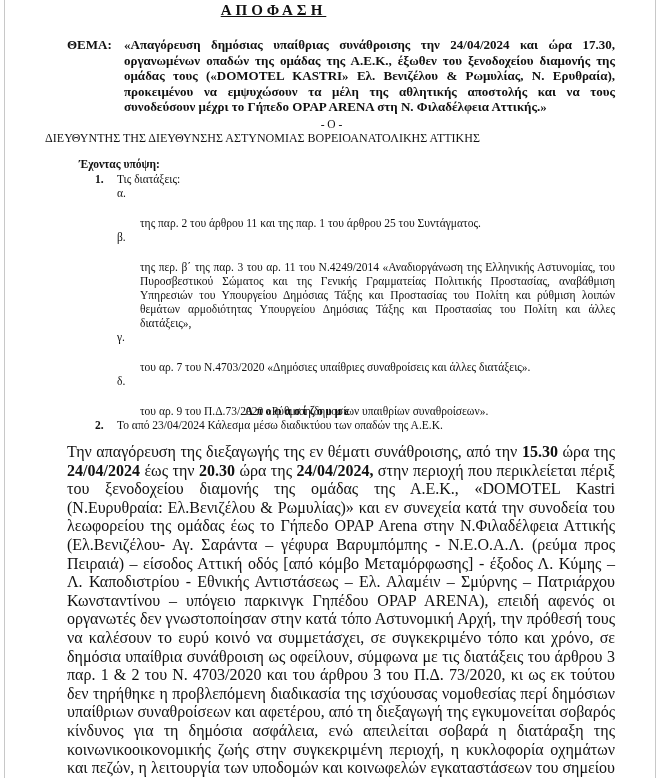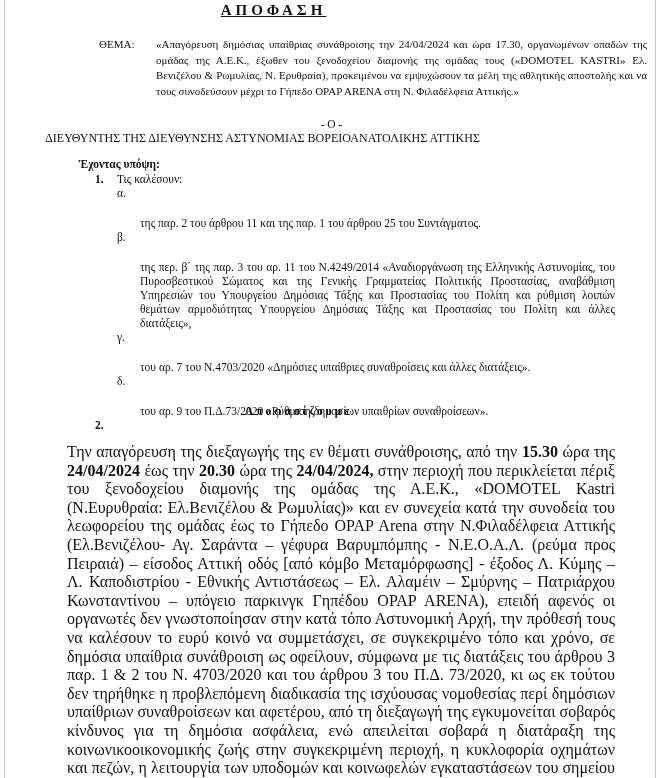--- a/index.html
+++ b/index.html
@@ -10,22 +10,22 @@
   .page-frame {
     position: absolute; left: 4px; top: 0; width: 652px; height: 778px;
     border-left: 1px solid #c8c8c8; border-right: 1px solid #c8c8c8;
     background: #fff; box-sizing: border-box;
   }
   .title {
     position: absolute; left: 0; width: 547px; top: 2px; text-align: center;
     font-weight: bold; font-size: 15px; letter-spacing: 4px; text-decoration: underline;
   }
   .subject {
-    position: absolute; left: 67px; top: 37px; width: 548px; font-size: 11px; line-height: 15.5px;
-    display: flex; font-weight: normal; margin-left: 32px;
+    position: absolute; left: 67px; top: 37px; width: 548px; font-size: 13px; line-height: 15.5px;
+    display: flex; font-weight: bold;
   }
   .subject-label { width: 57px; flex: none; }
   .subject-text { text-align: justify; flex: 1; }
   .o-line { position: absolute; left: 0; width: 663px; top: 118px; text-align: center; font-size: 11.5px; }
   .director {
     position: absolute; left: 0; width: 525px; top: 131px; text-align: center; font-size: 12px;
   }
   .considering { position: absolute; left: 79px; top: 158px; font-size: 11.5px; font-weight: bold; }
   .list { position: absolute; left: 95px; top: 172px; width: 520px; font-size: 11.5px; line-height: 14px; }
   .li { display: flex; }
@@ -56,38 +56,39 @@
 </div>
 
 <div class="o-line">- Ο -</div>
 <div class="director">ΔΙΕΥΘΥΝΤΗΣ ΤΗΣ ΔΙΕΥΘΥΝΣΗΣ ΑΣΤΥΝΟΜΙΑΣ ΒΟΡΕΙΟΑΝΑΤΟΛΙΚΗΣ ΑΤΤΙΚΗΣ</div>
 
 <div class="considering">Έχοντας υπόψη:</div>
 
 <div class="list">
   <div class="li">
     <span class="num">1.</span>
-    <span>Τις καλέσουν:</span>
+    <span>Τις διατάξεις:</span>
   </div>
   <div class="sub">
     <span class="let">α.</span>
     <span class="txt">της παρ. 2 του άρθρου 11 και της παρ. 1 του άρθρου 25 του Συντάγματος.</span>
   </div>
   <div class="sub">
     <span class="let">β.</span>
     <span class="txt">της περ. β΄ της παρ. 3 του αρ. 11 του Ν.4249/2014 «Αναδιοργάνωση της Ελληνικής Αστυνομίας, του Πυροσβεστικού Σώματος και της Γενικής Γραμματείας Πολιτικής Προστασίας, αναβάθμιση Υπηρεσιών του Υπουργείου Δημόσιας Τάξης και Προστασίας του Πολίτη και ρύθμιση λοιπών θεμάτων αρμοδιότητας Υπουργείου Δημόσιας Τάξης και Προστασίας του Πολίτη και άλλες διατάξεις»,</span>
   </div>
   <div class="sub">
     <span class="let">γ.</span>
     <span class="txt">του αρ. 7 του Ν.4703/2020 «Δημόσιες υπαίθριες συναθροίσεις και άλλες διατάξεις».</span>
   </div>
   <div class="sub">
     <span class="let">δ.</span>
     <span class="txt">του αρ. 9 του Π.Δ.73/2020 «Ρύθμιση δημοσίων υπαιθρίων συναθροίσεων».</span>
   </div>
   <div class="li">
     <span class="num">2.</span>
+    <span>Το από 23/04/2024 Κάλεσμα μέσω διαδικτύου των οπαδών της Α.Ε.Κ.</span>
   </div>
 </div>
 
 <div class="decide">Αποφασίζουμε</div>
 
 <div class="body-text"><span>Την απαγόρευση της διεξαγωγής της εν θέματι συνάθροισης, από την </span><b>15.30</b><span> ώρα της </span><b>24/04/2024</b><span> έως την </span><b>20.30</b><span> ώρα της </span><b>24/04/2024,</b><span>  στην περιοχή που περικλείεται πέριξ του ξενοδοχείου διαμονής της ομάδας της Α.Ε.Κ., «DOMOTEL Kastri (Ν.Ευρυθραία: Ελ.Βενιζέλου &amp; Ρωμυλίας)» και εν συνεχεία κατά την συνοδεία του λεωφορείου της ομάδας έως το Γήπεδο OPAP Arena στην Ν.Φιλαδέλφεια Αττικής (Ελ.Βενιζέλου- Αγ. Σαράντα – γέφυρα Βαρυμπόμπης - Ν.Ε.Ο.Α.Λ. (ρεύμα προς Πειραιά) – είσοδος Αττική οδός [από κόμβο Μεταμόρφωσης] - έξοδος Λ. Κύμης – Λ. Καποδιστρίου - Εθνικής Αντιστάσεως – Ελ. Αλαμέιν – Σμύρνης – Πατριάρχου Κωνσταντίνου – υπόγειο παρκινγκ Γηπέδου OPAP ARENA), επειδή αφενός οι οργανωτές δεν γνωστοποίησαν στην κατά τόπο Αστυνομική Αρχή, την πρόθεσή τους να καλέσουν το ευρύ κοινό να συμμετάσχει, σε συγκεκριμένο τόπο και χρόνο, σε δημόσια υπαίθρια συνάθροιση ως οφείλουν, σύμφωνα με τις διατάξεις του άρθρου 3 παρ. 1 &amp; 2 του Ν. 4703/2020 και του άρθρου 3 του Π.Δ. 73/2020, κι ως εκ τούτου δεν τηρήθηκε η προβλεπόμενη διαδικασία της ισχύουσας νομοθεσίας περί δημόσιων υπαίθριων συναθροίσεων και αφετέρου, από τη διεξαγωγή της εγκυμονείται σοβαρός κίνδυνος για τη δημόσια ασφάλεια, ενώ απειλείται σοβαρά η διατάραξη της κοινωνικοοικονομικής ζωής στην συγκεκριμένη περιοχή, η κυκλοφορία οχημάτων και πεζών, η λειτουργία των υποδομών και κοινωφελών εγκαταστάσεων του σημείου πραγματοποίησης της.</span></div>
 
 </body></html>

